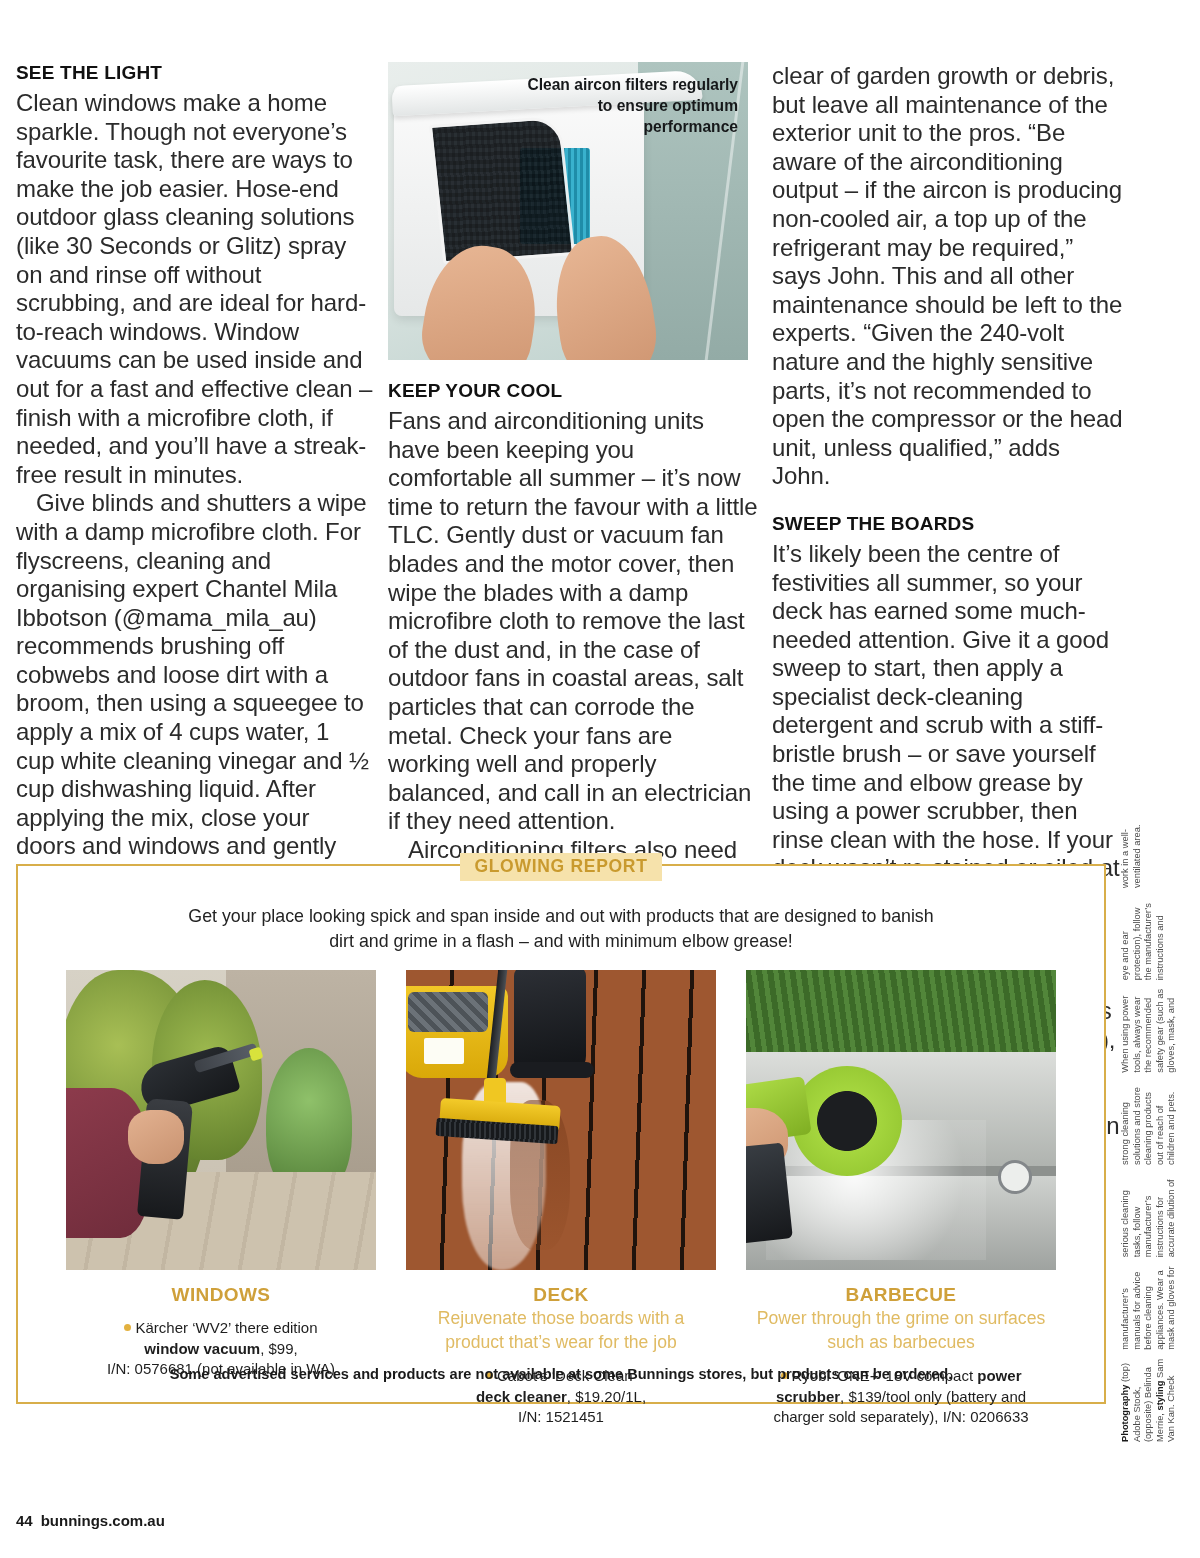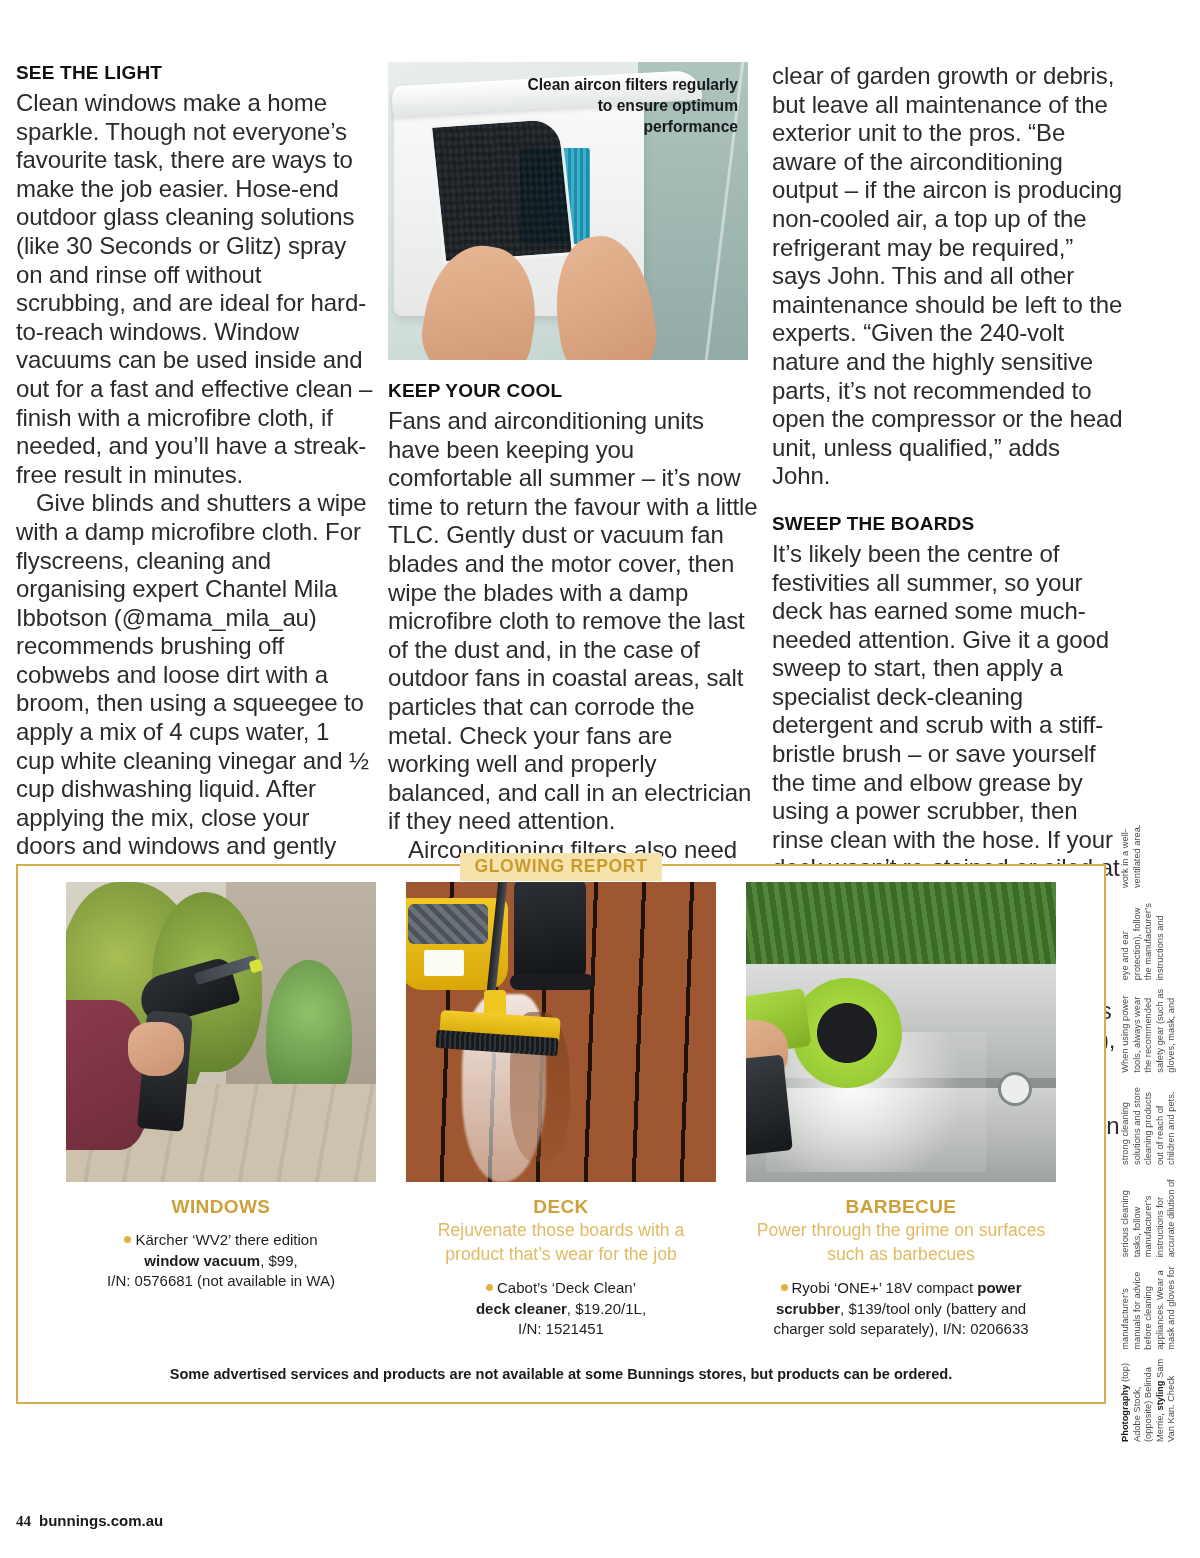--- a/index.html
+++ b/index.html
@@ -270,21 +270,21 @@
     column-fill:auto;
     height:68px;
   }
   .credits b { color:#1a1a1a; }
 
   
   .footer {
     position:absolute; left:16px; top:1512px;
     font-size:15px; font-weight:bold; color:#1a1a1a;
   }
-  .footer .pg { margin-right:8px;font-family:Liberation Serif, serif; }
+  .footer .pg { margin-right:8px; }
 </style>
 </head>
 <body>
 
 <div class="article">
 
   <div class="col">
     <h2 class="sec-head">SEE THE LIGHT</h2>
     <p class="body-p">Clean windows make a home sparkle. Though not everyone’s favourite task, there are ways to make the job easier. Hose-end outdoor glass cleaning solutions (like 30 Seconds or Glitz) spray on and rinse off without scrubbing, and are ideal for hard-to-reach windows. Window vacuums can be used inside and out for a fast and effective clean – finish with a microfibre cloth, if needed, and you’ll have a streak-free result in minutes.</p>
     <p class="body-p indent">Give blinds and shutters a wipe with a damp microfibre cloth. For flyscreens, cleaning and organising expert Chantel Mila Ibbotson (@mama_mila_au) recommends brushing off cobwebs and loose dirt with a broom, then using a squeegee to apply a mix of 4 cups water, 1 cup white cleaning vinegar and ½ cup dishwashing liquid. After applying the mix, close your doors and windows and gently hose it off. Door tracks may be clogged with sand and debris by summer’s end, adds Chantel. If your vacuum’s nozzle attachments are not thin enough to clean these, she says a simple trick is to get an empty toilet roll tube, tape it to the end of the handheld attachment on your vacuum and squeeze the tube to fit into the tight crevices as you vacuum.</p>
@@ -315,20 +315,21 @@
     <p class="body-p">It’s likely been the centre of festivities all summer, so your deck has earned some much-needed attention. Give it a good sweep to start, then apply a specialist deck-cleaning detergent and scrub with a stiff-bristle brush – or save yourself the time and elbow grease by using a power scrubber, then rinse clean with the hose. If your deck wasn’t re-stained or oiled at the beginning of the season, it might be a good idea to do it now, so the timber is nourished and protected before the cooler weather starts. Once the deck is clean and re-oiled (if applicable), replace the furniture. Consider moving things around, particularly pots, to avoid uneven fading or staining of the timber.</p>
   </div>
 </div>
 
 <div class="panel">
 
   <div class="panel-title-wrap">
     <div class="panel-title">GLOWING REPORT</div>
   </div>
 
+  <div class="panel-intro">Get your place looking spick and span inside and out with products that are designed to banish dirt and grime in a flash – and with minimum elbow grease!</div>
 
   <div class="cards">
 
     <div class="card">
       <div class="card-photo p1">
         <div class="wall"></div>
         <div class="shrub"></div>
         <div class="shrub2"></div>
         <div class="tree"></div>
         <div class="pot"></div>

